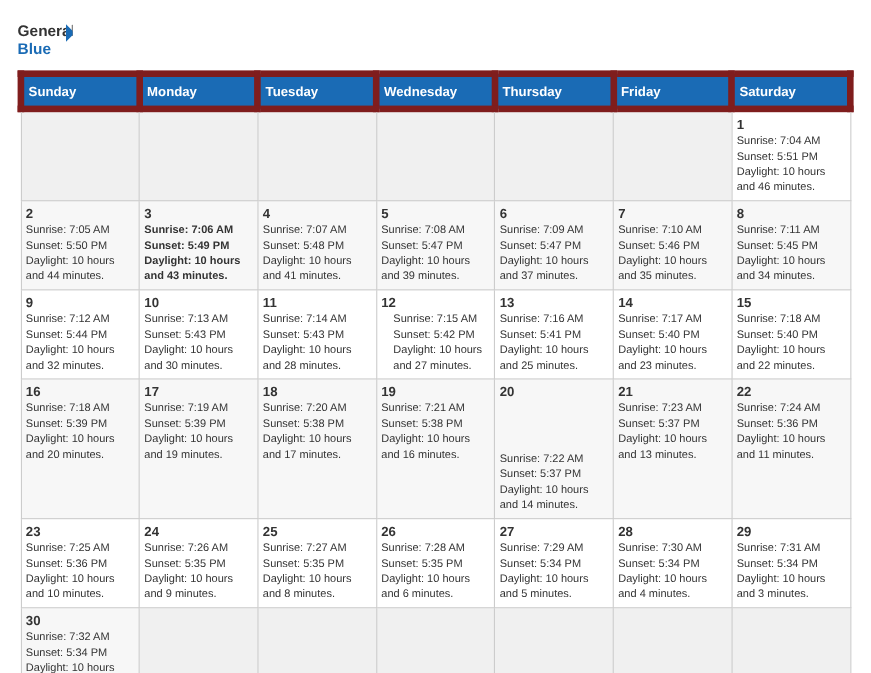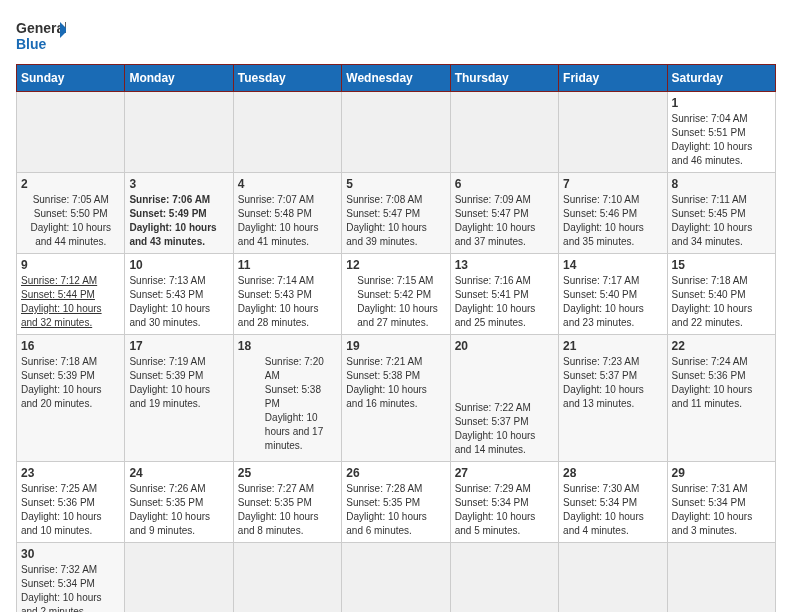--- a/index.html
+++ b/index.html
@@ -39,21 +39,21 @@
       border-collapse: collapse;
       border: 1px solid #ccc;
     }
     thead tr th {
       background: #1a6bb5;
       color: #fff;
       font-size: 12px;
       font-weight: bold;
       padding: 6px 4px;
       text-align: left;
-      border: 1px solid #7f1d1d;
+      border: 6px solid #7f1d1d;
     }
     tbody tr td {
       width: 107px;
       vertical-align: top;
       border: 1px solid #ccc;
       padding: 4px;
       font-size: 10px;
       color: #333;
       min-height: 70px;
     }
@@ -119,21 +119,21 @@
         <td>
           <span class="day-num">1</span>
           <div class="day-info" style="white-space: pre-line;">Sunrise: 7:04 AM
 Sunset: 5:51 PM
 Daylight: 10 hours and 46 minutes.</div>
         </td>
       </tr>
       <tr>
         <td>
           <span class="day-num">2</span>
-          <div class="day-info" style="white-space: pre-line; text-align: center;">Sunrise: 7:05 AM
+          <div class="day-info" style="white-space: pre-line;">Sunrise: 7:05 AM
 Sunset: 5:50 PM
 Daylight: 10 hours and 44 minutes.</div>
         </td>
         <td>
           <span class="day-num">3</span>
           <div class="day-info" style="white-space: pre-line; font-weight: bold;">Sunrise: 7:06 AM
 Sunset: 5:49 PM
 Daylight: 10 hours and 43 minutes.</div>
         </td>
         <td>
@@ -163,21 +163,21 @@
         <td>
           <span class="day-num">8</span>
           <div class="day-info" style="white-space: pre-line;">Sunrise: 7:11 AM
 Sunset: 5:45 PM
 Daylight: 10 hours and 34 minutes.</div>
         </td>
       </tr>
       <tr>
         <td>
           <span class="day-num">9</span>
-          <div class="day-info" style="white-space: pre-line; text-decoration: underline;">Sunrise: 7:12 AM
+          <div class="day-info" style="white-space: pre-line;">Sunrise: 7:12 AM
 Sunset: 5:44 PM
 Daylight: 10 hours and 32 minutes.</div>
         </td>
         <td>
           <span class="day-num">10</span>
           <div class="day-info" style="white-space: pre-line;">Sunrise: 7:13 AM
 Sunset: 5:43 PM
 Daylight: 10 hours and 30 minutes.</div>
         </td>
         <td>
@@ -219,21 +219,21 @@
 Daylight: 10 hours and 20 minutes.</div>
         </td>
         <td>
           <span class="day-num">17</span>
           <div class="day-info" style="white-space: pre-line;">Sunrise: 7:19 AM
 Sunset: 5:39 PM
 Daylight: 10 hours and 19 minutes.</div>
         </td>
         <td>
           <span class="day-num">18</span>
-          <div class="day-info" style="white-space: pre-line; margin-left: 27px;">Sunrise: 7:20 AM
+          <div class="day-info" style="white-space: pre-line;">Sunrise: 7:20 AM
 Sunset: 5:38 PM
 Daylight: 10 hours and 17 minutes.</div>
         </td>
         <td>
           <span class="day-num">19</span>
           <div class="day-info" style="white-space: pre-line;">Sunrise: 7:21 AM
 Sunset: 5:38 PM
 Daylight: 10 hours and 16 minutes.</div>
         </td>
         <td>

